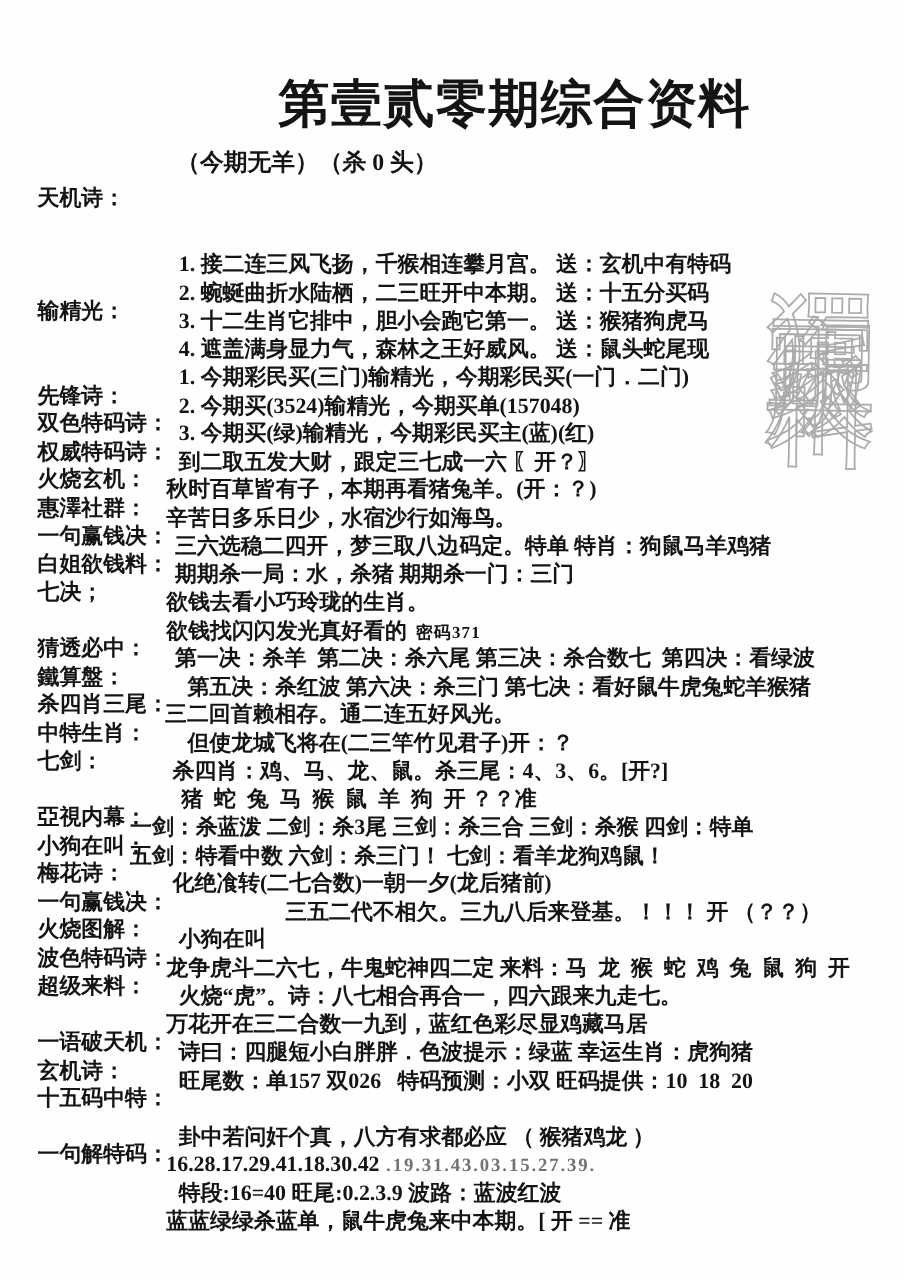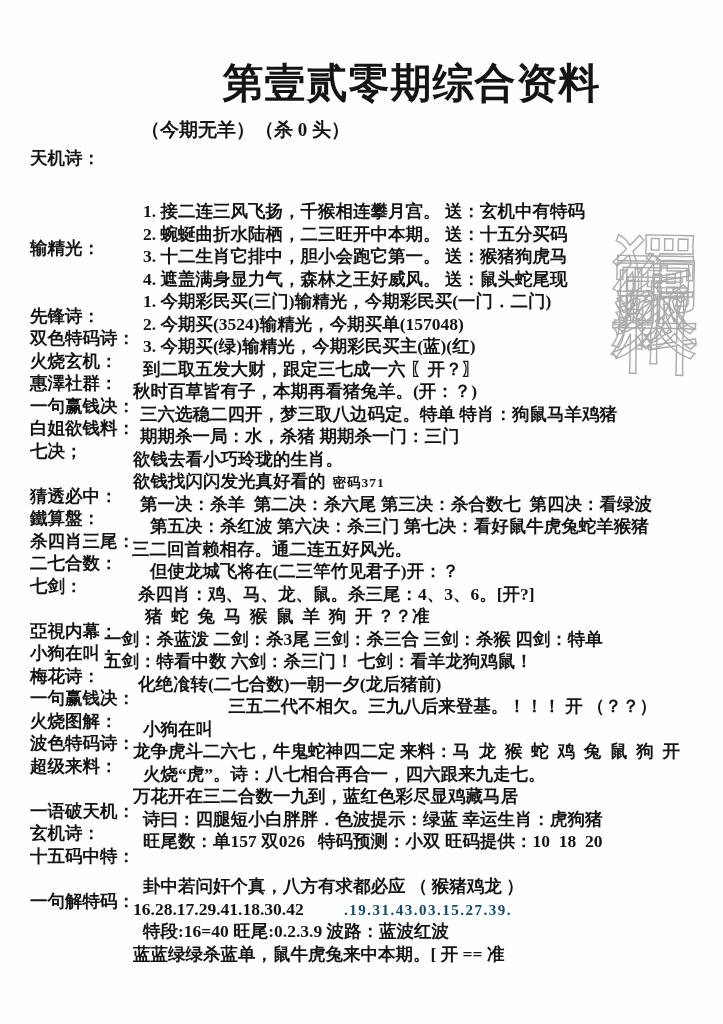--- a/index.html
+++ b/index.html
@@ -46,21 +46,21 @@
     position:absolute;
     top:117px; left:141px;
     font-size:19px;
     white-space:pre;
   }
   .lines { position:absolute; top:146px; left:0; width:657px; }
   .row { position:relative; height:22.5px; white-space:pre; }
   .label { position:absolute; left:30px; top:0; font-size:17.5px; }
   .text { display:block; font-size:17.5px; line-height:22.5px; }
   .small { font-size:13.5px; margin-left:7px; letter-spacing:1px; }
-  .tail { font-size:15px; letter-spacing:1.5px; color:#0c4a6e;margin-left:35px; }
+  .tail { font-size:15px; letter-spacing:1.5px; color:#737373; }
 </style>
 </head>
 <body>
 
 <div class="page">
   <div class="watermark">獨家正版來料</div>
   <div class="content">
     <h1 class="title">第壹贰零期综合资料</h1>
     <div class="subtitle">（今期无羊）（杀 0 头）</div>
     <div class="lines">
@@ -94,20 +94,24 @@
   </div>
         <div class="row">
     <span class="label">先锋诗：</span>
     <span class="text" style="margin-left: 143px;"><span>到二取五发大财，跟定三七成一六 〖开？〗</span></span>
   </div>
         <div class="row">
     <span class="label">双色特码诗：</span>
     <span class="text" style="margin-left: 133px;"><span>秋时百草皆有子，本期再看猪兔羊。(开：？)</span></span>
   </div>
         <div class="row">
+    <span class="label">权威特码诗：</span>
+    <span class="text" style="margin-left: 133px;"><span>辛苦日多乐日少，水宿沙行如海鸟。</span></span>
+  </div>
+        <div class="row">
     <span class="label">火烧玄机：</span>
     <span class="text" style="margin-left: 140px;"><span>三六选稳二四开，梦三取八边码定。特单 特肖：狗鼠马羊鸡猪</span></span>
   </div>
         <div class="row">
     <span class="label">惠澤社群：</span>
     <span class="text" style="margin-left: 140px;"><span>期期杀一局：水，杀猪 期期杀一门：三门</span></span>
   </div>
         <div class="row">
     <span class="label">一句赢钱决：</span>
     <span class="text" style="margin-left: 133px;"><span>欲钱去看小巧玲珑的生肖。</span></span>
@@ -130,21 +134,21 @@
   </div>
         <div class="row">
     <span class="label">鐵算盤：</span>
     <span class="text" style="margin-left: 150px;"><span>但使龙城飞将在(二三竿竹见君子)开：？</span></span>
   </div>
         <div class="row">
     <span class="label">杀四肖三尾：</span>
     <span class="text" style="margin-left: 138px;"><span>杀四肖：鸡、马、龙、鼠。杀三尾：4、3、6。[开?]</span></span>
   </div>
         <div class="row">
-    <span class="label">二七合数：</span>
+    <span class="label">中特生肖：</span>
     <span class="text" style="margin-left: 145px;"><span>猪  蛇  兔  马  猴  鼠  羊  狗  开 ？？准</span></span>
   </div>
         <div class="row">
     <span class="label">七剑：</span>
     <span class="text" style="margin-left: 104px;"><span>一剑：杀蓝泼 二剑：杀3尾 三剑：杀三合 三剑：杀猴 四剑：特单</span></span>
   </div>
         <div class="row">
     <span class="label"></span>
     <span class="text" style="margin-left: 104px;"><span>五剑：特看中数 六剑：杀三门！ 七剑：看羊龙狗鸡鼠！</span></span>
   </div>

